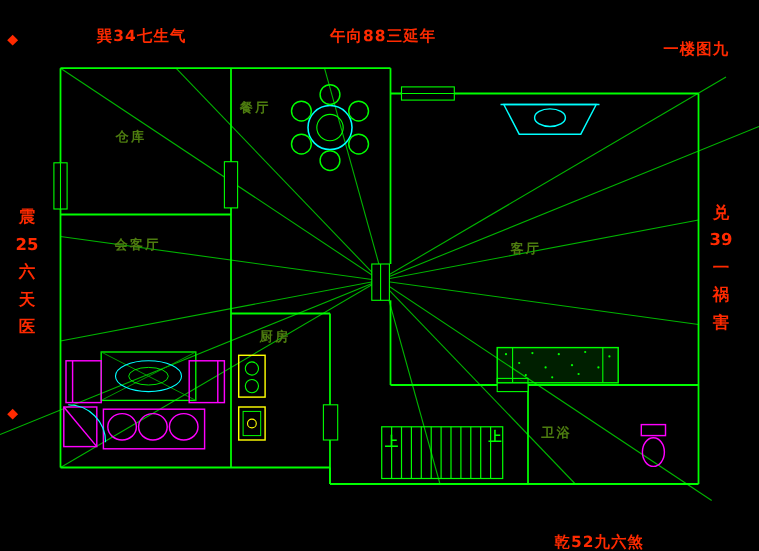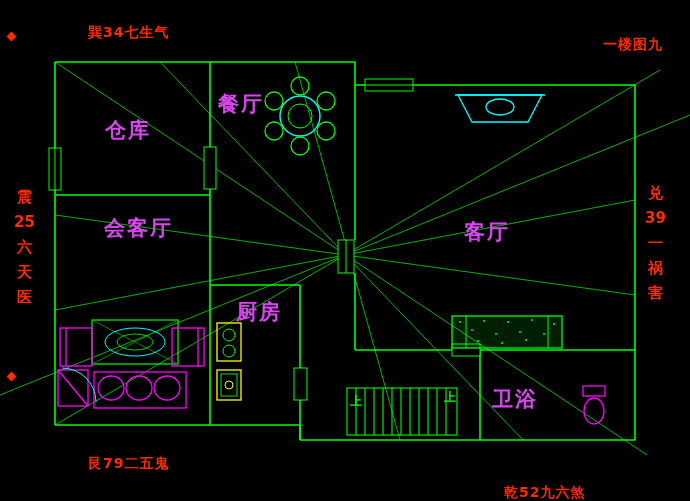--- a/index.html
+++ b/index.html
@@ -2,21 +2,21 @@
 <html><head>
 <meta charset="utf-8">
 <style>
   html,body{margin:0;padding:0;background:#000;}
   .canvas{
     position:relative;width:690px;height:501px;background:#000;overflow:hidden;
     font-family:"DejaVu Sans","Liberation Sans",sans-serif;
     padding-left:44px;
   }
   .lbl{position:absolute;color:#ff2a00;font-size:14px;font-weight:bold;white-space:nowrap;letter-spacing:1px;}
-  .room{position:absolute;color:#d946ef;font-size:21px;font-weight:bold;white-space:nowrap;letter-spacing:2px;}
+  .room{position:absolute;color:#4d7c0f;font-size:12px;font-weight:bold;white-space:nowrap;letter-spacing:2px;}
   .vert{position:absolute;display:flex;flex-direction:column;align-items:center;gap:10px;
         color:#ff2a00;font-size:15px;font-weight:bold;}
   .vert span{line-height:1;}
   .stair-lbl{position:absolute;color:#00ff00;font-size:12px;font-weight:bold;}
   .diamond{position:absolute;width:7px;height:7px;background:#ff2a00;transform:rotate(45deg);}
   svg{position:absolute;left:0;top:0;}
 </style>
 </head>
 <body>
 
@@ -153,22 +153,22 @@
       <line x1="401" y1="388" x2="401" y2="435"></line>
       <line x1="410" y1="388" x2="410" y2="435"></line>
       <line x1="419" y1="388" x2="419" y2="435"></line>
       <line x1="428" y1="388" x2="428" y2="435"></line>
       <line x1="437" y1="388" x2="437" y2="435"></line>
       <line x1="446" y1="388" x2="446" y2="435"></line>
     </g>
   </svg>
 
   <div class="lbl" style="left:88px;top:24px;">巽34七生气</div>
+  <div class="lbl" style="left:300px;top:24px;">午向88三延年</div>
   <div class="lbl" style="left:603px;top:36px;">一楼图九</div>
-  <div class="lbl" style="left:88px;top:455px;">艮79二五鬼</div>
   <div class="lbl" style="left:504px;top:456px;margin-top:28px;">乾52九六煞</div>
 
   <div class="vert" style="left:14px;top:190px;">
     <span>震</span>
     <span>25</span>
     <span>六</span>
     <span>天</span>
     <span>医</span>
   </div>
   <div class="vert" style="left:645px;top:186px;">

